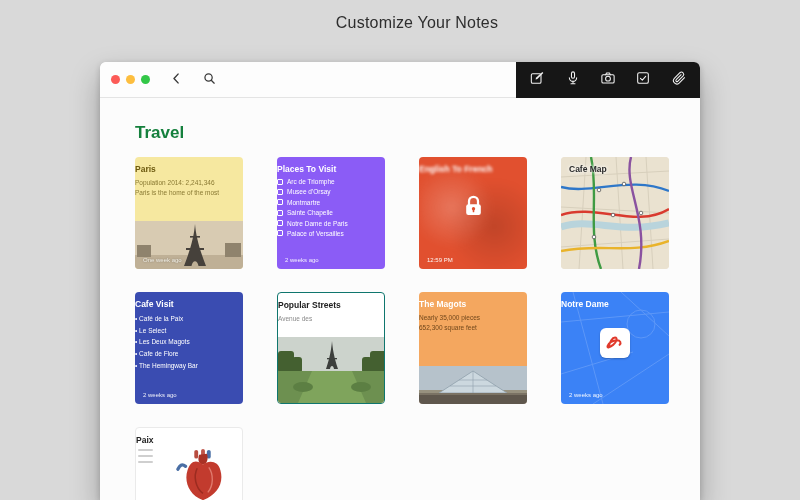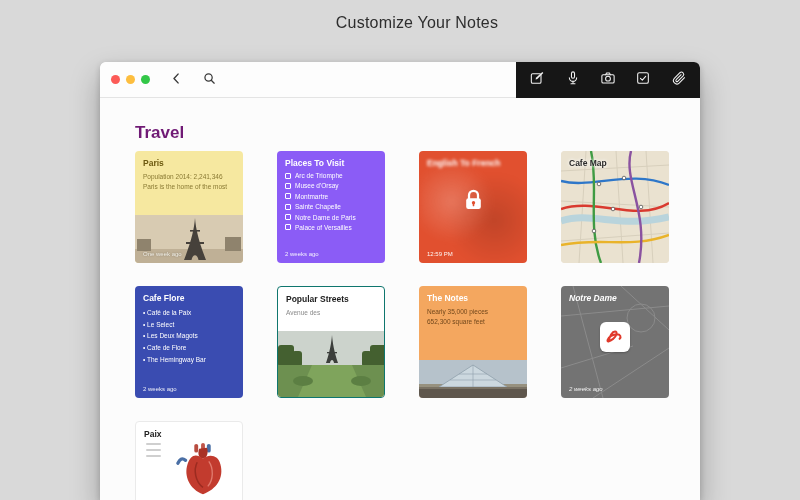--- a/index.html
+++ b/index.html
@@ -20,26 +20,26 @@
   .tl { width:9px; height:9px; border-radius:50%; display:inline-block; cursor:pointer; }
   .tl.red{background:#fc5b57;} .tl.yellow{background:#fdbe3f;} .tl.green{background:#33c748;}
   .tb-btn { background:none; border:none; padding:0 9px; height:100%;
     display:flex; align-items:center; cursor:pointer; }
   .toolbar-dark { margin-left:auto; height:37px; width:184px; background:#161616;
     border-radius:0 6px 0 0; display:flex; align-items:center; justify-content:space-evenly; }
   .dk-btn { background:none; border:none; width:28px; height:28px;
     display:flex; align-items:center; justify-content:center; cursor:pointer; }
 
   .content { padding:25px 35px 0; }
-  .section-title { font-size:17px; font-weight:700; color:#701a75; margin-bottom:8px; }
+  .section-title { font-size:17px; font-weight:700; color:#15803d; margin-bottom:14px; }
 
   .grid { display:grid; grid-template-columns:repeat(4,108px); column-gap:34px; row-gap:23px; }
   .card { width:108px; height:112px; border-radius:4px; overflow:hidden;
     position:relative; font-size:6.5px; cursor:pointer; }
-  .pad { padding:7px 8px 0; position:relative; z-index:2; }
+  .pad { padding:7px 0 0; position:relative; z-index:2; }
   .title { font-size:8.5px; font-weight:700; margin-bottom:4px; }
   .body-line { font-size:6.5px; line-height:1.55; }
   .ts { position:absolute; left:8px; bottom:6px; font-size:6px; z-index:3; }
 
   
   .c-paris { background:#f6e8a0; }
   .c-paris .title { color:#6d5a10; }
   .c-paris .body-line { color:#8a7a33; }
   .c-paris .photo { position:absolute; bottom:0; left:0; width:108px; height:48px; }
   .c-paris .ts { color:#f2efe6; text-shadow:0 0 2px rgba(0,0,0,.35); }
@@ -81,21 +81,21 @@
   .c-streets .body-line { color:#8a8a8a; }
   .c-streets .photo { position:absolute; bottom:0; left:0; width:108px; height:66px; }
 
   
   .c-louvre { background:#f4a75f; }
   .c-louvre .title { color:#fff; }
   .c-louvre .body-line { color:rgba(75,44,8,.78); }
   .c-louvre .photo { position:absolute; bottom:0; left:0; width:108px; height:38px; }
 
   
-  .c-notre { background:#737373; color:#fff;font-style:italic; }
+  .c-notre { background:#3b82f6; color:#fff; }
   .sketch { position:absolute; inset:0; z-index:1; }
   .c-notre .title { color:#fff; }
   .pdf-wrap { position:absolute; left:0; right:0; top:36px; display:flex;
     justify-content:center; z-index:2; }
   .pdf-badge { width:30px; height:30px; background:#fff; border-radius:6px;
     display:flex; align-items:center; justify-content:center;
     box-shadow:0 1px 2px rgba(0,0,0,.25); }
   .c-notre .ts { color:rgba(255,255,255,.92); }
 
   
@@ -276,21 +276,21 @@
                 <circle cx="80" cy="56" r="1.8"></circle>
               <circle cx="33" cy="80" r="1.8"></circle>
             </g>
           </svg>
         </div>
         <div class="map-title title">Cafe Map</div>
       </div>
 
       <div class="card c-cafe">
         <div class="pad">
-          <div class="title">Cafe Flore</div>
+          <div class="title">Cafe Visit</div>
           <div class="bullet">Café de la Paix</div>
           <div class="bullet">Le Select</div>
           <div class="bullet">Les Deux Magots</div>
           <div class="bullet">Cafe de Flore</div>
           <div class="bullet">The Hemingway Bar</div>
         </div>
         <div class="ts">2 weeks ago</div>
       </div>
 
       <div class="card c-streets">
@@ -312,21 +312,21 @@
             <rect y="34" width="108" height="32" fill="#6d9050"></rect>
             <path d="M34 34 L20 66 L88 66 L74 34 Z" fill="#7fa45c"></path>
             <ellipse cx="25" cy="50" rx="10" ry="5" fill="#5c7f43"></ellipse>
             <ellipse cx="83" cy="50" rx="10" ry="5" fill="#5c7f43"></ellipse>
           </svg>
         </div>
       </div>
 
       <div class="card c-louvre">
         <div class="pad">
-          <div class="title">The Notes</div>
+          <div class="title">The Magots</div>
           <div class="body-line">Nearly 35,000 pieces</div>
           <div class="body-line">652,300 square feet</div>
         </div>
         <div class="photo">
           <svg width="108" height="38" viewBox="0 0 108 38">
             <rect width="108" height="38" fill="#b6c2cb"></rect>
             <rect y="24" width="108" height="3" fill="#97917f"></rect>
             <path d="M54 5 L88 27 L20 27 Z" fill="#ccd8df" stroke="#8fa0ab" stroke-width="0.8"></path>
             <path d="M54 5 L54 27 M40 14 L68 14 M31 20 L77 20" stroke="#8fa0ab" stroke-width="0.6" fill="none"></path>
             <rect y="27" width="108" height="11" fill="#5f574d"></rect>

